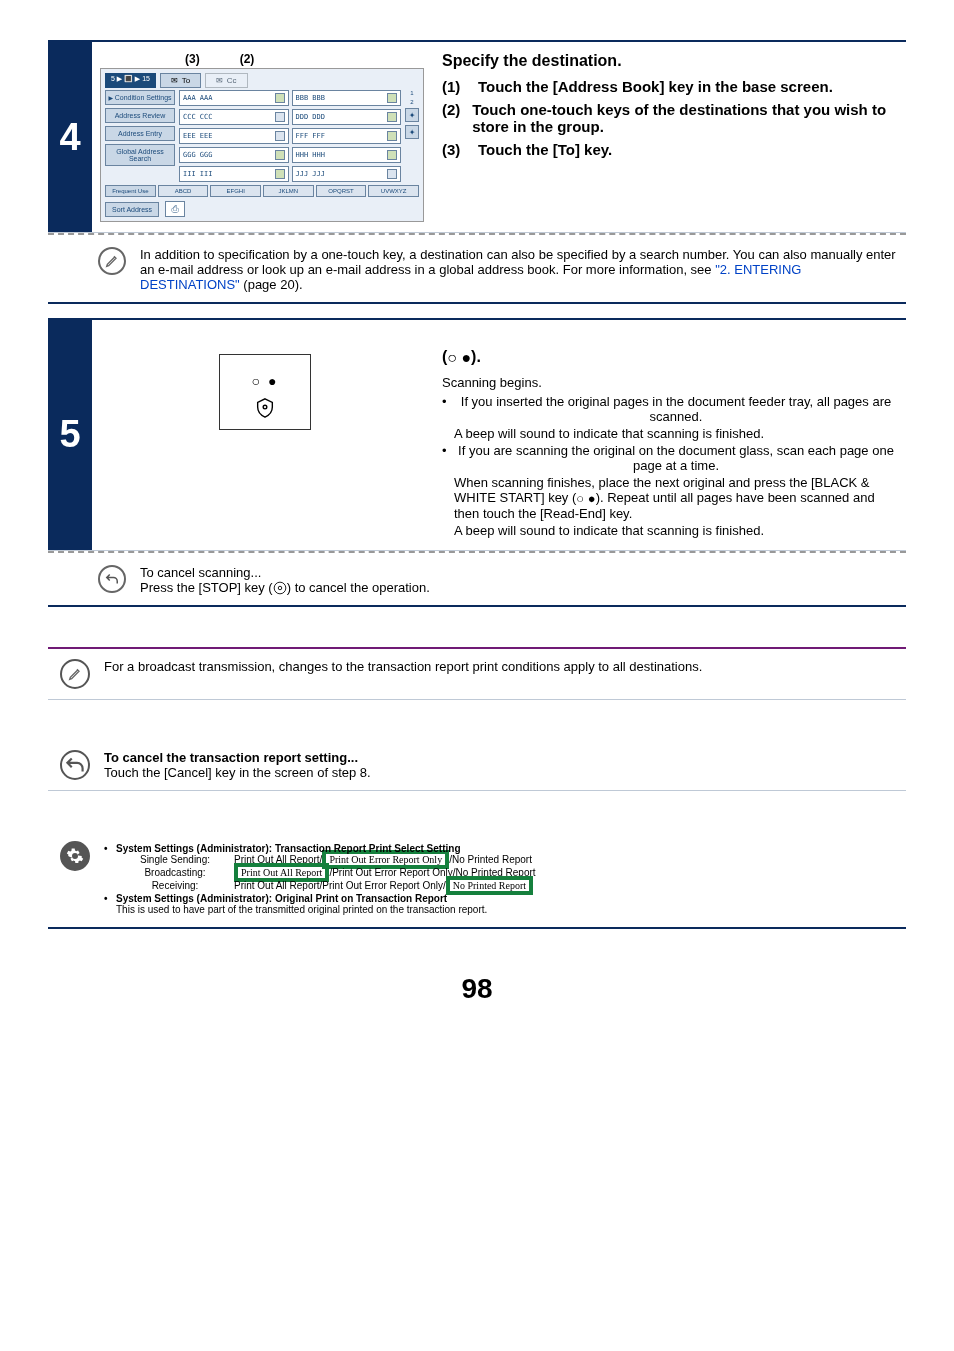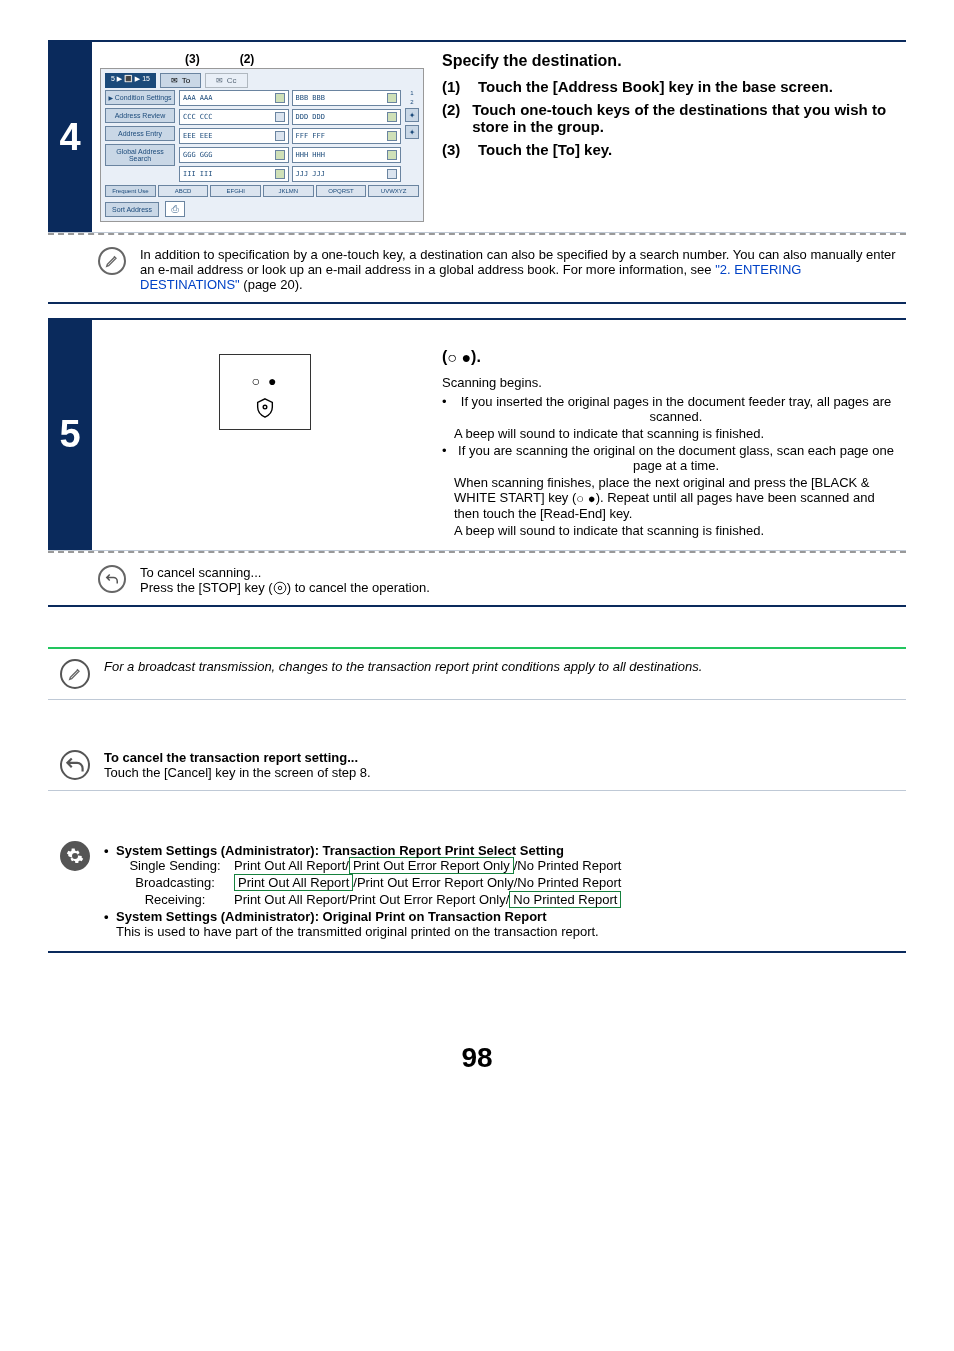--- a/index.html
+++ b/index.html
@@ -58,39 +58,39 @@
   .s5-body p { margin-bottom:4px;}
   .s5-body ul{ list-style:none;text-align:center;}
   .s5-body li{ position:relative; padding-left:12px; margin-bottom:2px;}
   .s5-body li::before{content:"•"; position:absolute; left:0;}
   .s5-body .cont{ padding-left:12px; margin-bottom:2px;}
 
   .note-row.mid { border-bottom:2px solid #0a2a5c;}
 
   
   .info-box { display:flex; gap:14px; padding:10px 8px 10px 8px; margin-top:40px;}
-  .box-a { border-top:2px solid #22c55e; border-bottom:1px solid #bfc9d6;font-style:italic; }
+  .box-a { border-top:2px solid #701a75; border-bottom:1px solid #bfc9d6; }
   .box-b { border-bottom:1px solid #bfc9d6;}
-  .box-c { border-bottom:2px solid #0a2a5c; font-size:13px;}
+  .box-c { border-bottom:2px solid #0a2a5c; font-size:10px;}
   .info-ic { width:30px; height:30px; border:2px solid #555; border-radius:50%; display:flex; align-items:center; justify-content:center; font-size:16px; flex-shrink:0; margin-left:4px;}
   .info-ic.pencil svg{width:16px;height:16px;}
   .info-ic.gear { background:#555; color:#fff;}
   .info-ic.gear svg{width:18px;height:18px; fill:#fff;}
   .info-body { flex:1; }
   .info-body .t { font-weight:bold; }
-  .hl { border:1px solid #15803d; padding:0 3px;}
+  .hl { border:4px solid #15803d; padding:0 3px;font-family:Liberation Serif, serif;}
   .blank { display:inline-block; width:56px; border:1px solid #000; height:14px; vertical-align:middle;}
   .sys-list { list-style:none; margin-top:2px;}
   .sys-list li{position:relative; padding-left:12px;}
   .sys-list li::before{content:"•"; position:absolute; left:0;}
   .sys-sub{ padding-left:12px; margin-bottom:2px;}
   .row-l{display:flex;text-align:center;}
   .row-l .lab{ width:118px;}
 
-  .page-num { text-align:center; font-size:28px; font-weight:bold; margin-top:89px;}
+  .page-num { text-align:center; font-size:28px; font-weight:bold; margin-top:44px;}
 
   svg{display:block;}
 </style>
 </head>
 <body>
 
 <div class="page">
 
   <div class="step-row">
     <div class="step-num">4</div>

